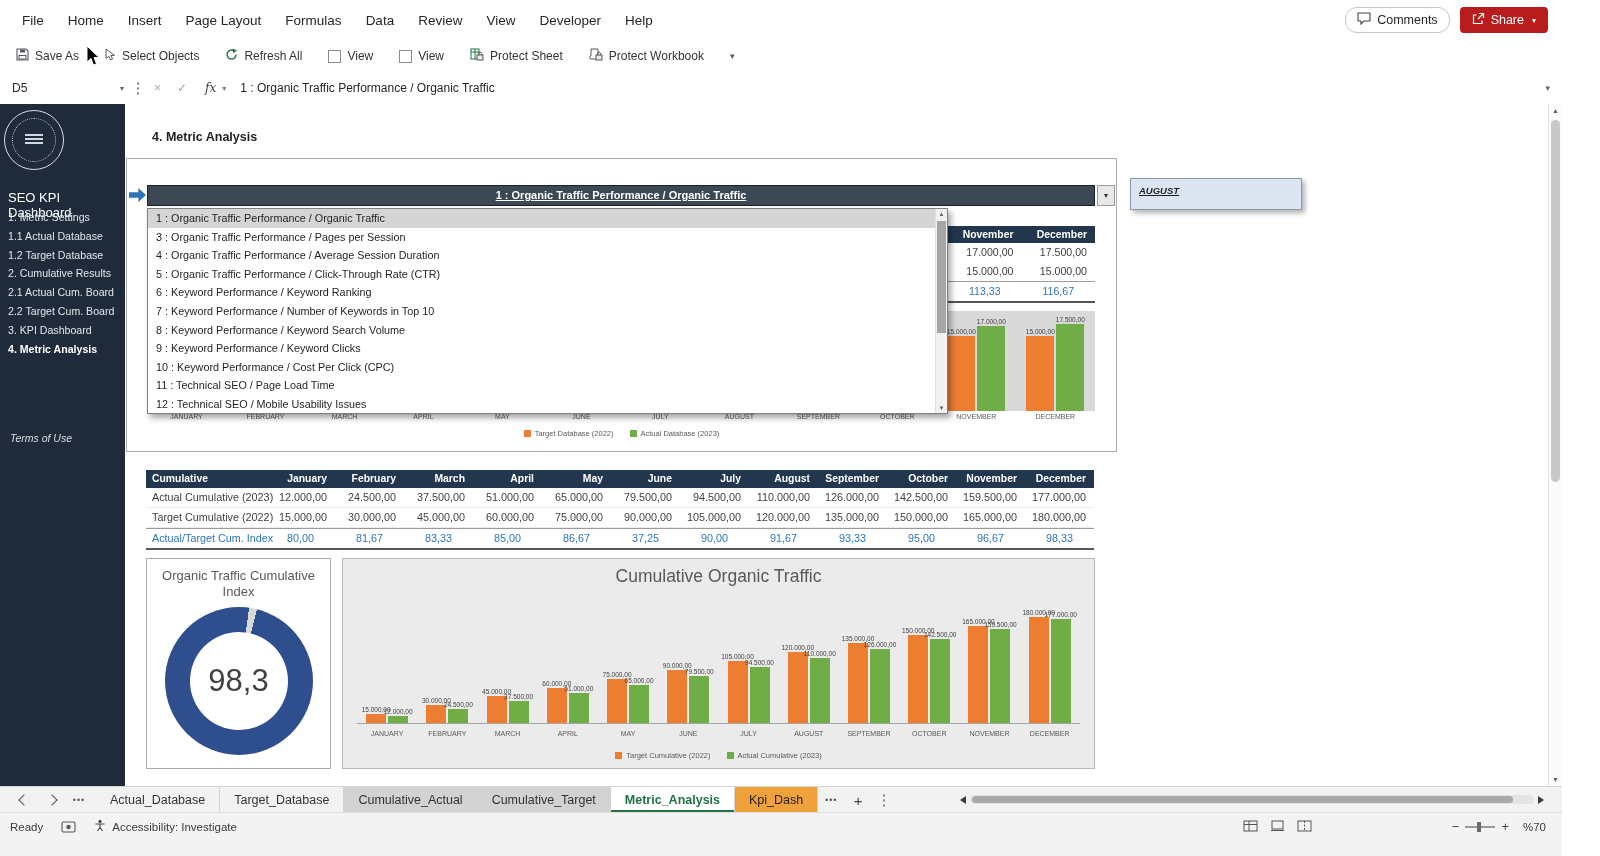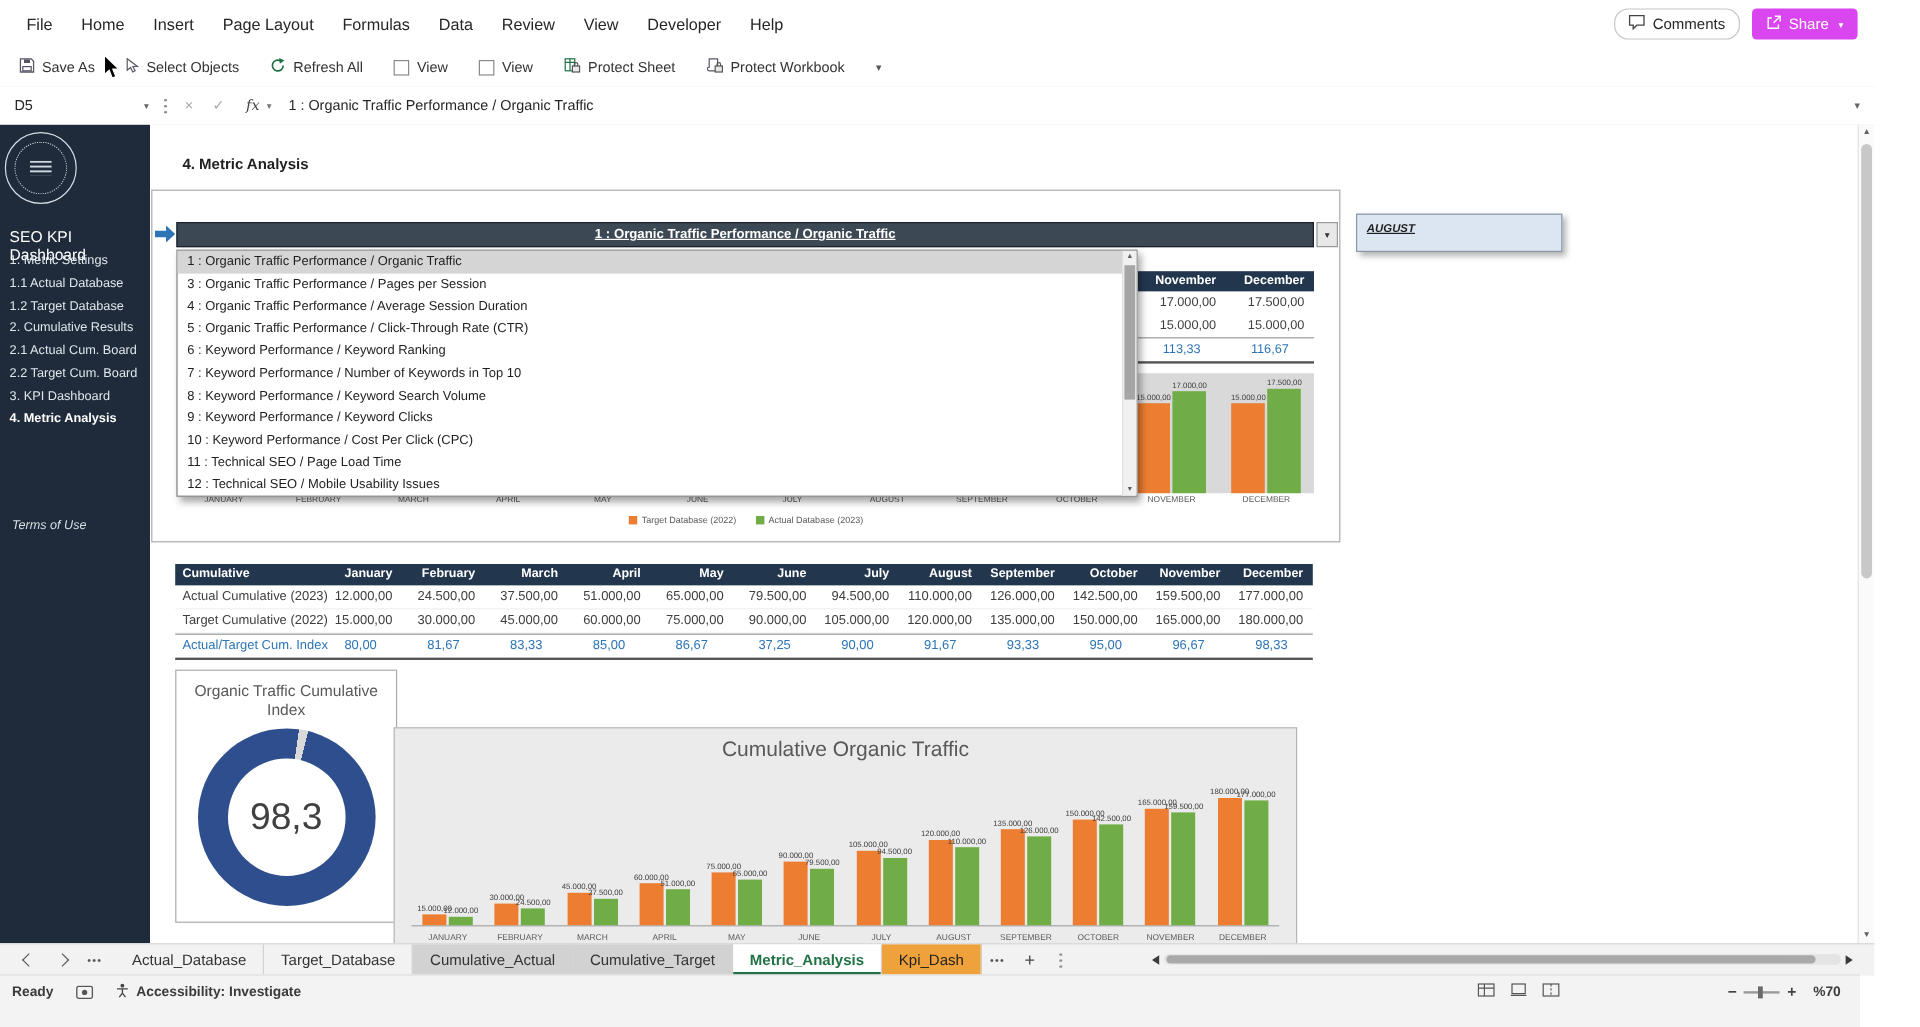--- a/index.html
+++ b/index.html
@@ -5,21 +5,21 @@
   html,body{margin:0;padding:0;background:#fff;}
   body{font-family:"Liberation Sans",sans-serif;color:#262626;}
   .app{position:relative;width:1600px;height:856px;background:#fff;overflow:hidden;}
   .win{position:absolute;left:0;top:0;width:1562px;height:856px;background:#fff;}
 
   
   .menubar{position:absolute;top:0;left:0;right:0;height:40px;background:#fff;display:flex;align-items:center;padding:0 10px;}
   .menu-item{padding:5px 12px;font-size:13.5px;color:#262626;white-space:nowrap;}
   .menubar-right{margin-left:auto;display:flex;gap:10px;align-items:center;padding-right:4px;}
   .btn-comments{display:flex;align-items:center;gap:6px;border:1px solid #c6c6c6;border-radius:12px;background:#fff;padding:4px 11px;font-size:12.5px;color:#262626;}
-  .btn-share{display:flex;align-items:center;gap:6px;border-radius:4px;padding:5px 12px;font-size:12.5px;color:#fff;background:#d946ef;}
+  .btn-share{display:flex;align-items:center;gap:6px;border-radius:4px;padding:5px 12px;font-size:12.5px;color:#fff;background:#b91c1c;}
   .btn-share .carat{font-size:8px;margin-left:2px;}
 
   
   .toolbar{position:absolute;top:40px;left:0;right:0;height:32px;border-bottom:1px solid #e4e4e4;display:flex;align-items:center;gap:26px;padding:0 16px;font-size:12px;color:#333;background:#fff;}
   .tool{display:flex;align-items:center;gap:6px;white-space:nowrap;}
   .cb{width:11px;height:11px;border:1px solid #8a8a8a;background:#fff;display:inline-block;}
   .tb-carat{font-size:9px;color:#555;}
 
   
   .formulabar{position:absolute;top:72px;left:0;right:0;height:32px;background:#fff;border-bottom:1px solid #d6d6d6;display:flex;align-items:center;font-size:12px;}
@@ -92,21 +92,21 @@
   .crow.idx .ccell{text-align:center;padding-right:0;}
   .crow.idx .ccell.first{text-align:left;padding-left:6px;}
 
   
   .donut-card{position:absolute;left:21px;top:454px;width:185px;height:211px;border:1px solid #ABABAB;background:#fff;box-sizing:border-box;}
   .donut-title{margin-top:9px;text-align:center;font-size:13px;color:#595959;line-height:1.2;padding:0 14px;}
   .ring{position:absolute;left:18px;top:48px;width:148px;height:148px;border-radius:50%;}
   .ring .hole{position:absolute;inset:25px;background:#fff;border-radius:50%;}
   .donut-value{position:absolute;left:0;top:48px;width:100%;height:148px;display:flex;align-items:center;justify-content:center;font-size:31px;color:#404040;}
 
-  .cum-card{position:absolute;left:203px;top:454px;width:753px;height:211px;border:1px solid #B7B7B7;background:#EBEBEB;box-sizing:border-box;margin-top:48px;}
+  .cum-card{position:absolute;left:217px;top:454px;width:753px;height:211px;border:1px solid #B7B7B7;background:#EBEBEB;box-sizing:border-box;}
   .cum-title{margin-top:7px;text-align:center;font-size:17.5px;color:#595959;}
   .c-plot{position:absolute;left:14px;right:14px;bottom:44px;height:118px;display:flex;align-items:flex-end;border-bottom:1px solid #A6A6A6;}
   .c-axis{position:absolute;left:14px;right:14px;bottom:31px;display:flex;}
   .c-legend{position:absolute;left:0;right:0;bottom:8px;}
 
   
   .note{position:absolute;left:1005px;top:74px;width:172px;background:#DCE6F2;border:1px solid #8A97A8;box-shadow:3px 3px 5px rgba(0,0,0,.3);padding:6px 8px 8px 8px;box-sizing:border-box;}
   .note-title{font-size:9.5px;font-weight:bold;font-style:italic;text-decoration:underline;color:#1f1f1f;margin-bottom:5px;}
   .note ul{margin:0;padding-left:11px;}
 
@@ -131,21 +131,21 @@
   .sheet-tab.orange{background:#EFA23B;color:#1f1f1f;max-width:62px;overflow:hidden;}
   .tab-plus{display:flex;align-items:center;justify-content:center;width:28px;font-size:15px;color:#444;}
   .tab-vdots{display:flex;align-items:center;justify-content:center;width:24px;}
   .hscroll{position:absolute;left:960px;right:18px;top:7px;height:11px;display:flex;align-items:center;gap:4px;}
   .tri-l{width:0;height:0;border-top:4px solid transparent;border-bottom:4px solid transparent;border-right:6px solid #3a3a3a;}
   .tri-r{width:0;height:0;border-top:4px solid transparent;border-bottom:4px solid transparent;border-left:6px solid #3a3a3a;}
   .hs-track{flex:1;height:9px;background:#E4E4E4;border-radius:5px;position:relative;}
   .hs-thumb{position:absolute;left:2px;top:1px;bottom:1px;width:96%;background:#A9A9A9;border-radius:4px;}
 
   
-  .statusbar{position:absolute;top:812px;left:0;right:12px;height:44px;background:#F3F3F3;border-top:1px solid #DFDFDF;display:flex;align-items:flex-start;padding:6px 16px 0 10px;font-size:11.5px;color:#3b3b3b;box-sizing:border-box;font-weight:bold;}
+  .statusbar{position:absolute;top:812px;left:0;right:0;height:44px;background:#F3F3F3;border-top:1px solid #DFDFDF;display:flex;align-items:flex-start;padding:6px 16px 0 10px;font-size:11.5px;color:#3b3b3b;box-sizing:border-box;}
   .sb-left{display:flex;align-items:center;gap:18px;}
   .sb-item{display:flex;align-items:center;gap:6px;}
   .sb-right{margin-left:auto;display:flex;align-items:center;}
   .view-icons{display:flex;align-items:center;gap:12px;margin-right:140px;}
   .zoom{display:flex;align-items:center;gap:6px;}
   .zoom .sign{font-size:13px;color:#444;}
   .zoom-track{width:30px;height:2px;background:#9a9a9a;position:relative;}
   .zoom-thumb{position:absolute;left:12px;top:-4px;width:4px;height:10px;background:#6a6a6a;}
   .zoom-label{margin-left:8px;}
 

